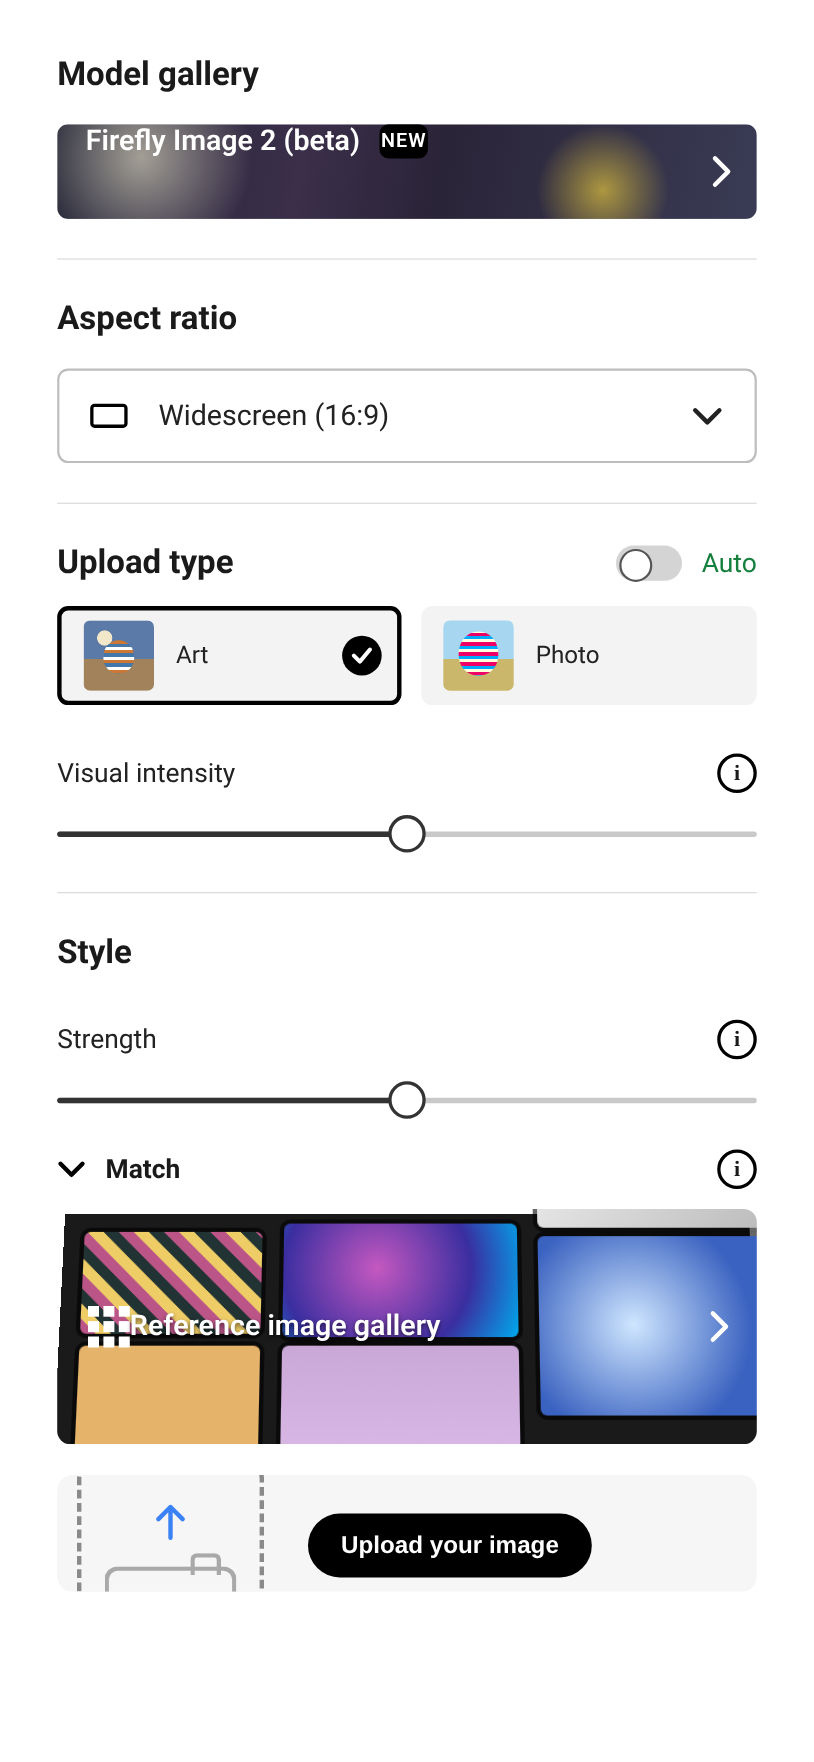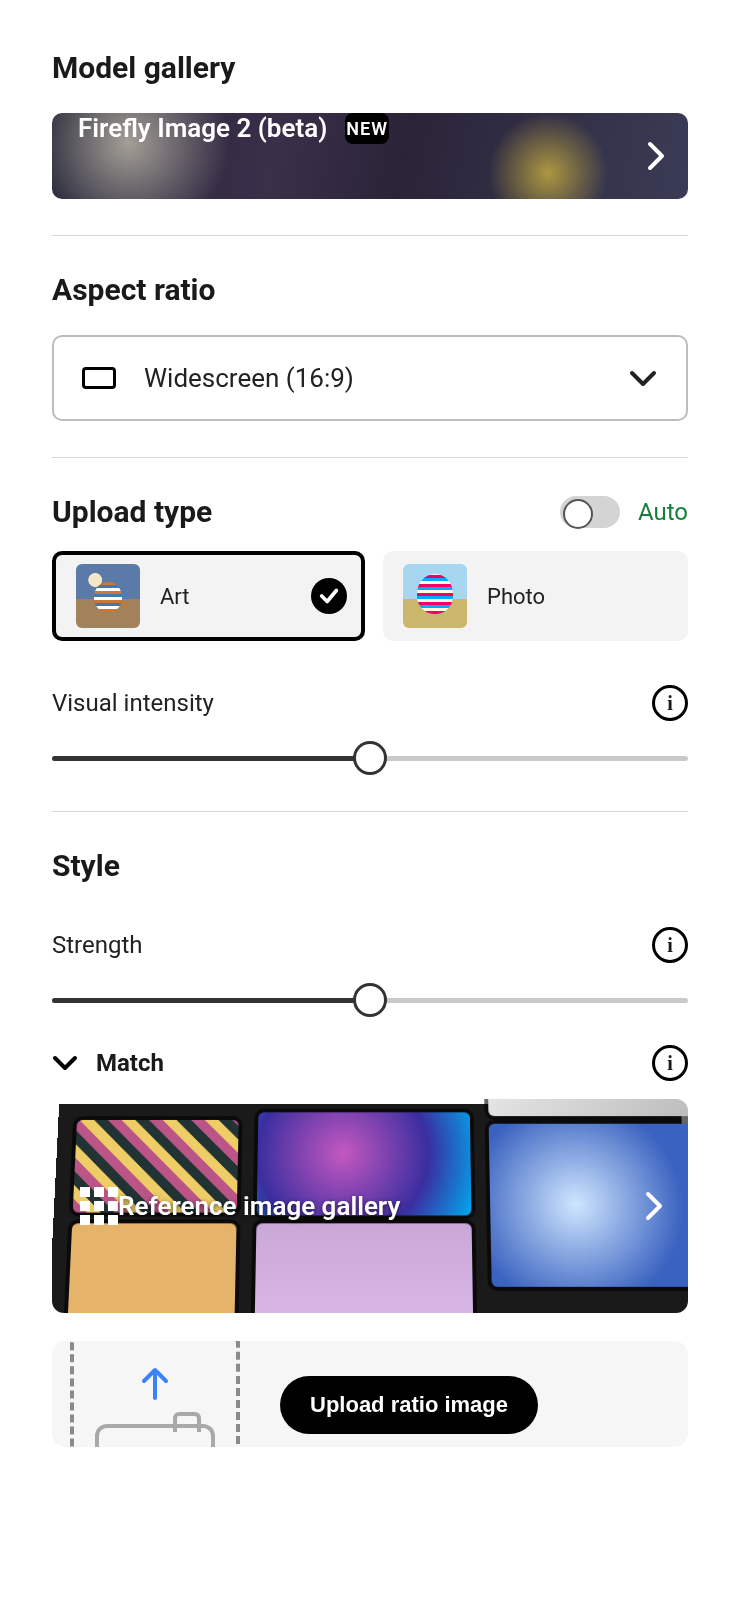--- a/index.html
+++ b/index.html
@@ -357,15 +357,15 @@
 
   <div class="upload-wrap">
     <div class="drop-zone">
       <span>
         <svg width="36" height="40" viewBox="0 0 36 40">
           <path d="M18 34 L18 6 M18 6 L7 17 M18 6 L29 17" stroke="#3b82f6" stroke-width="4" fill="none" stroke-linecap="round" stroke-linejoin="round"></path>
         </svg>
       </span>
       <div class="cam-frame"></div>
     </div>
-    <button class="upload-btn">Upload ratio image</button>
+    <button class="upload-btn">Upload your image</button>
   </div>
 </div>
 
 </body></html>

